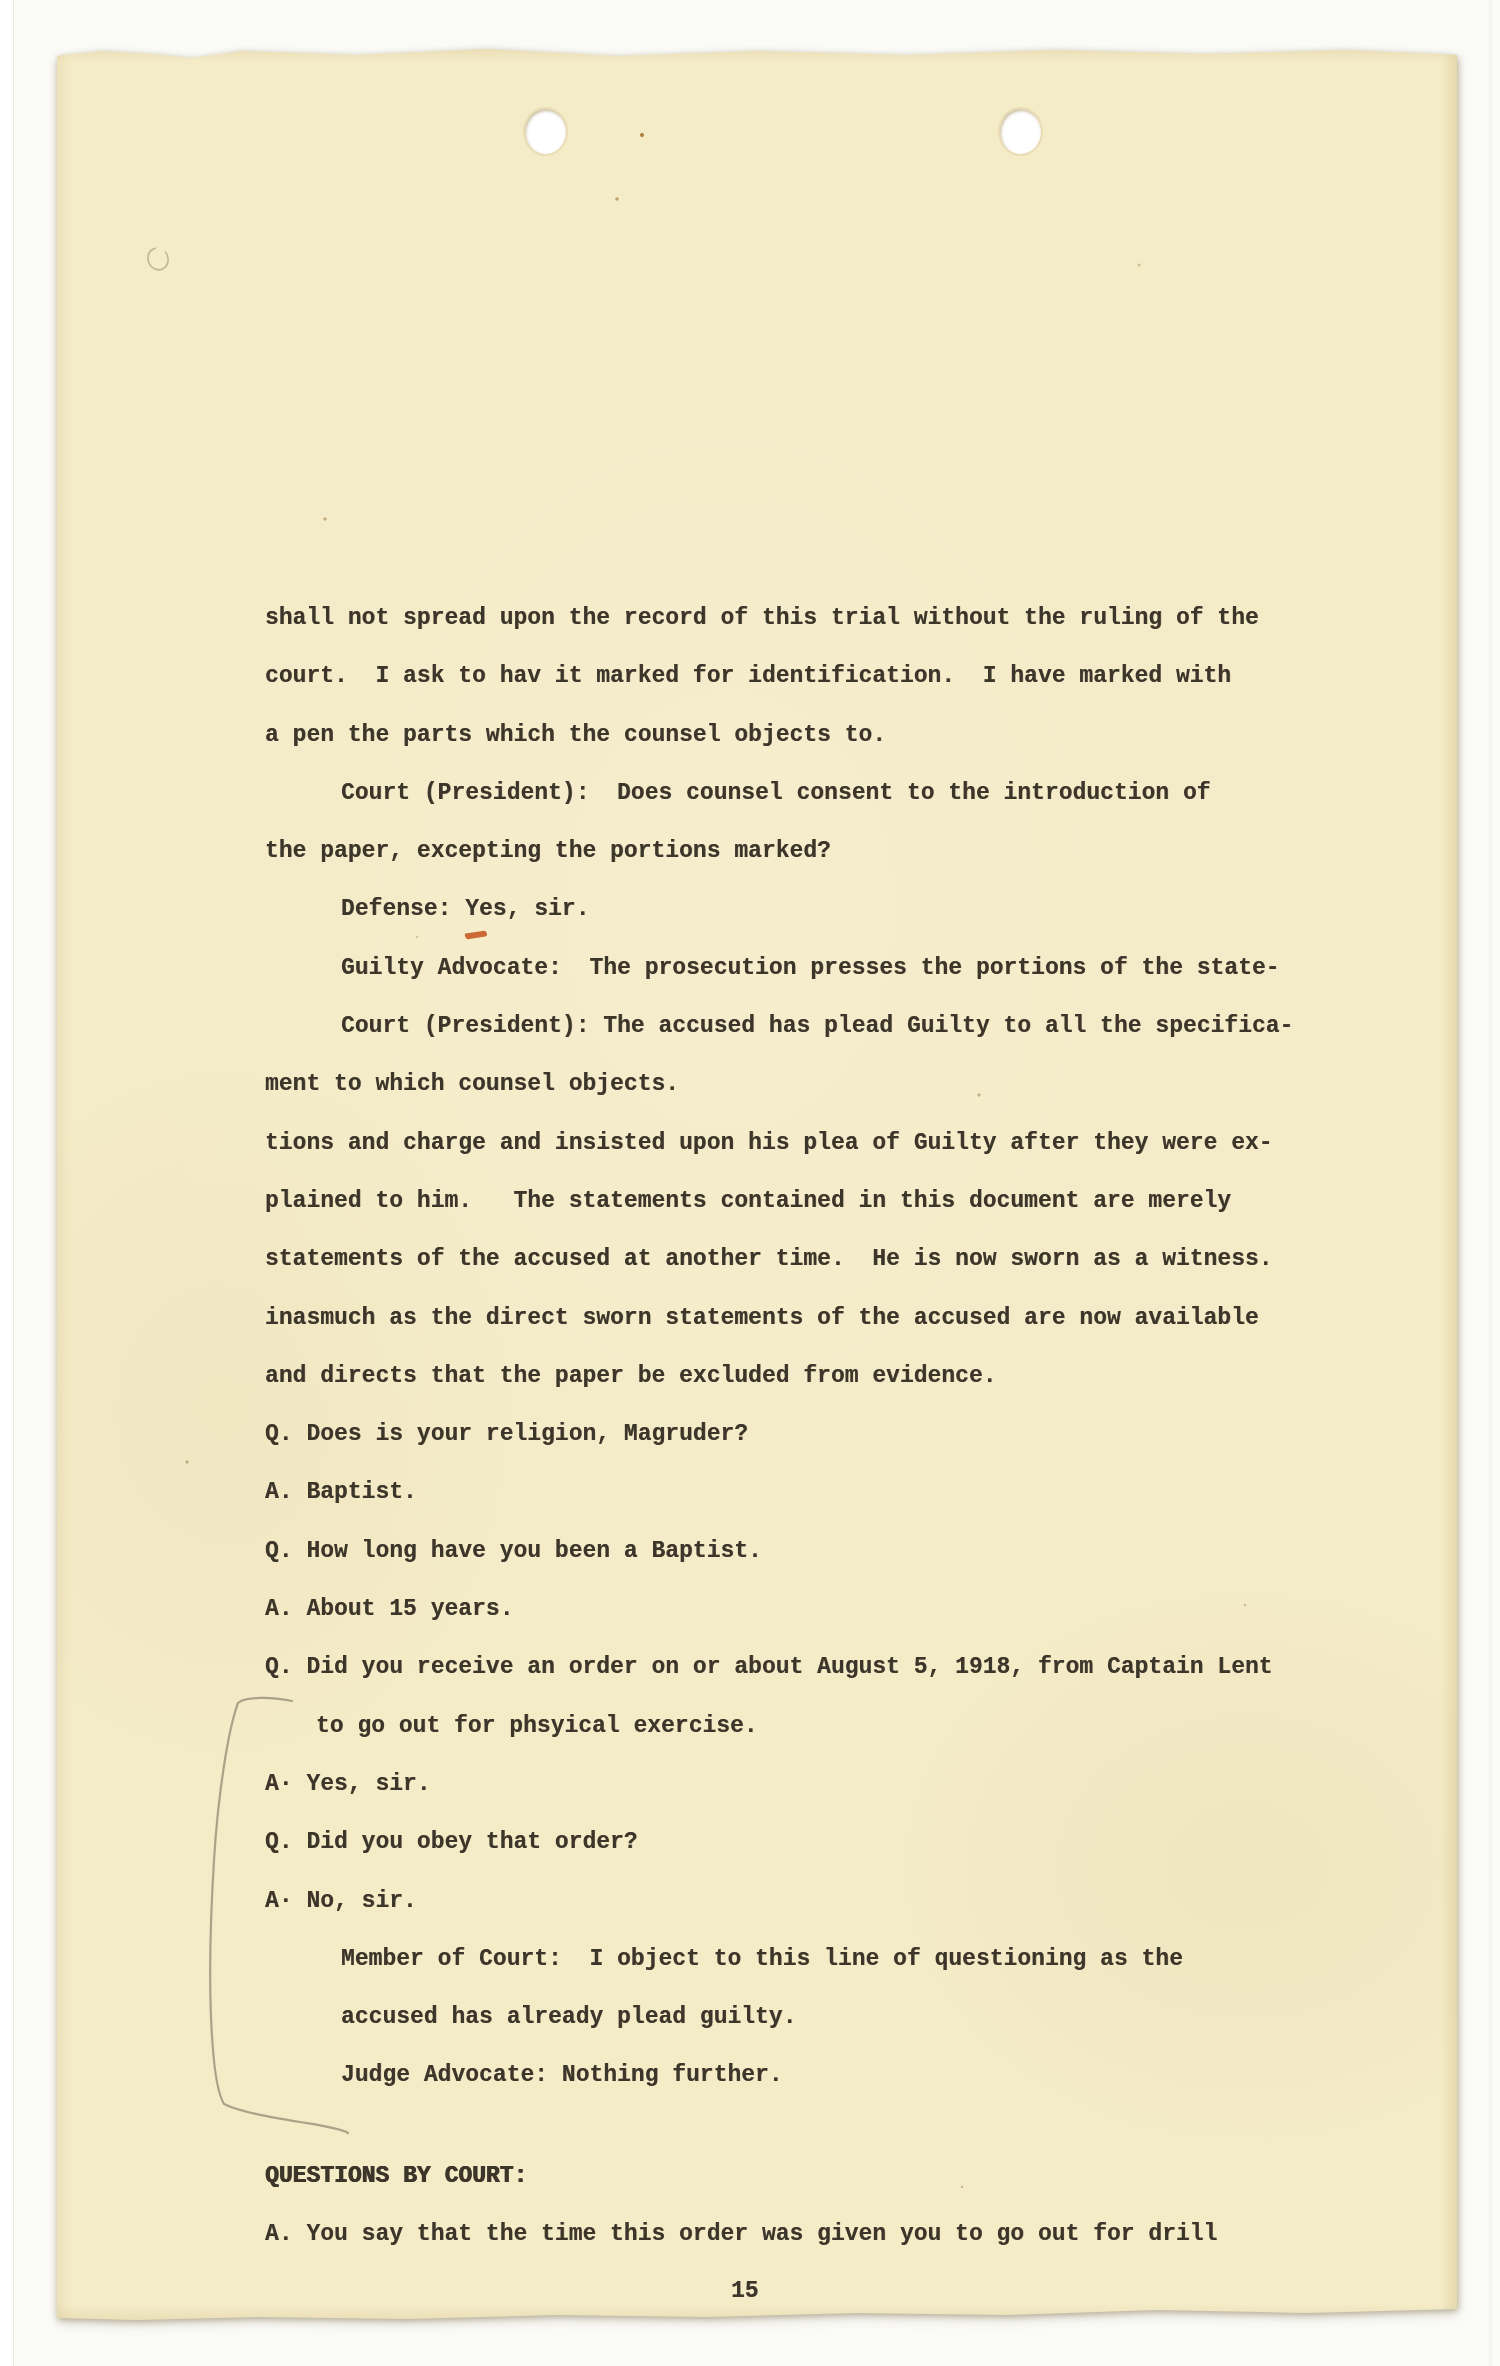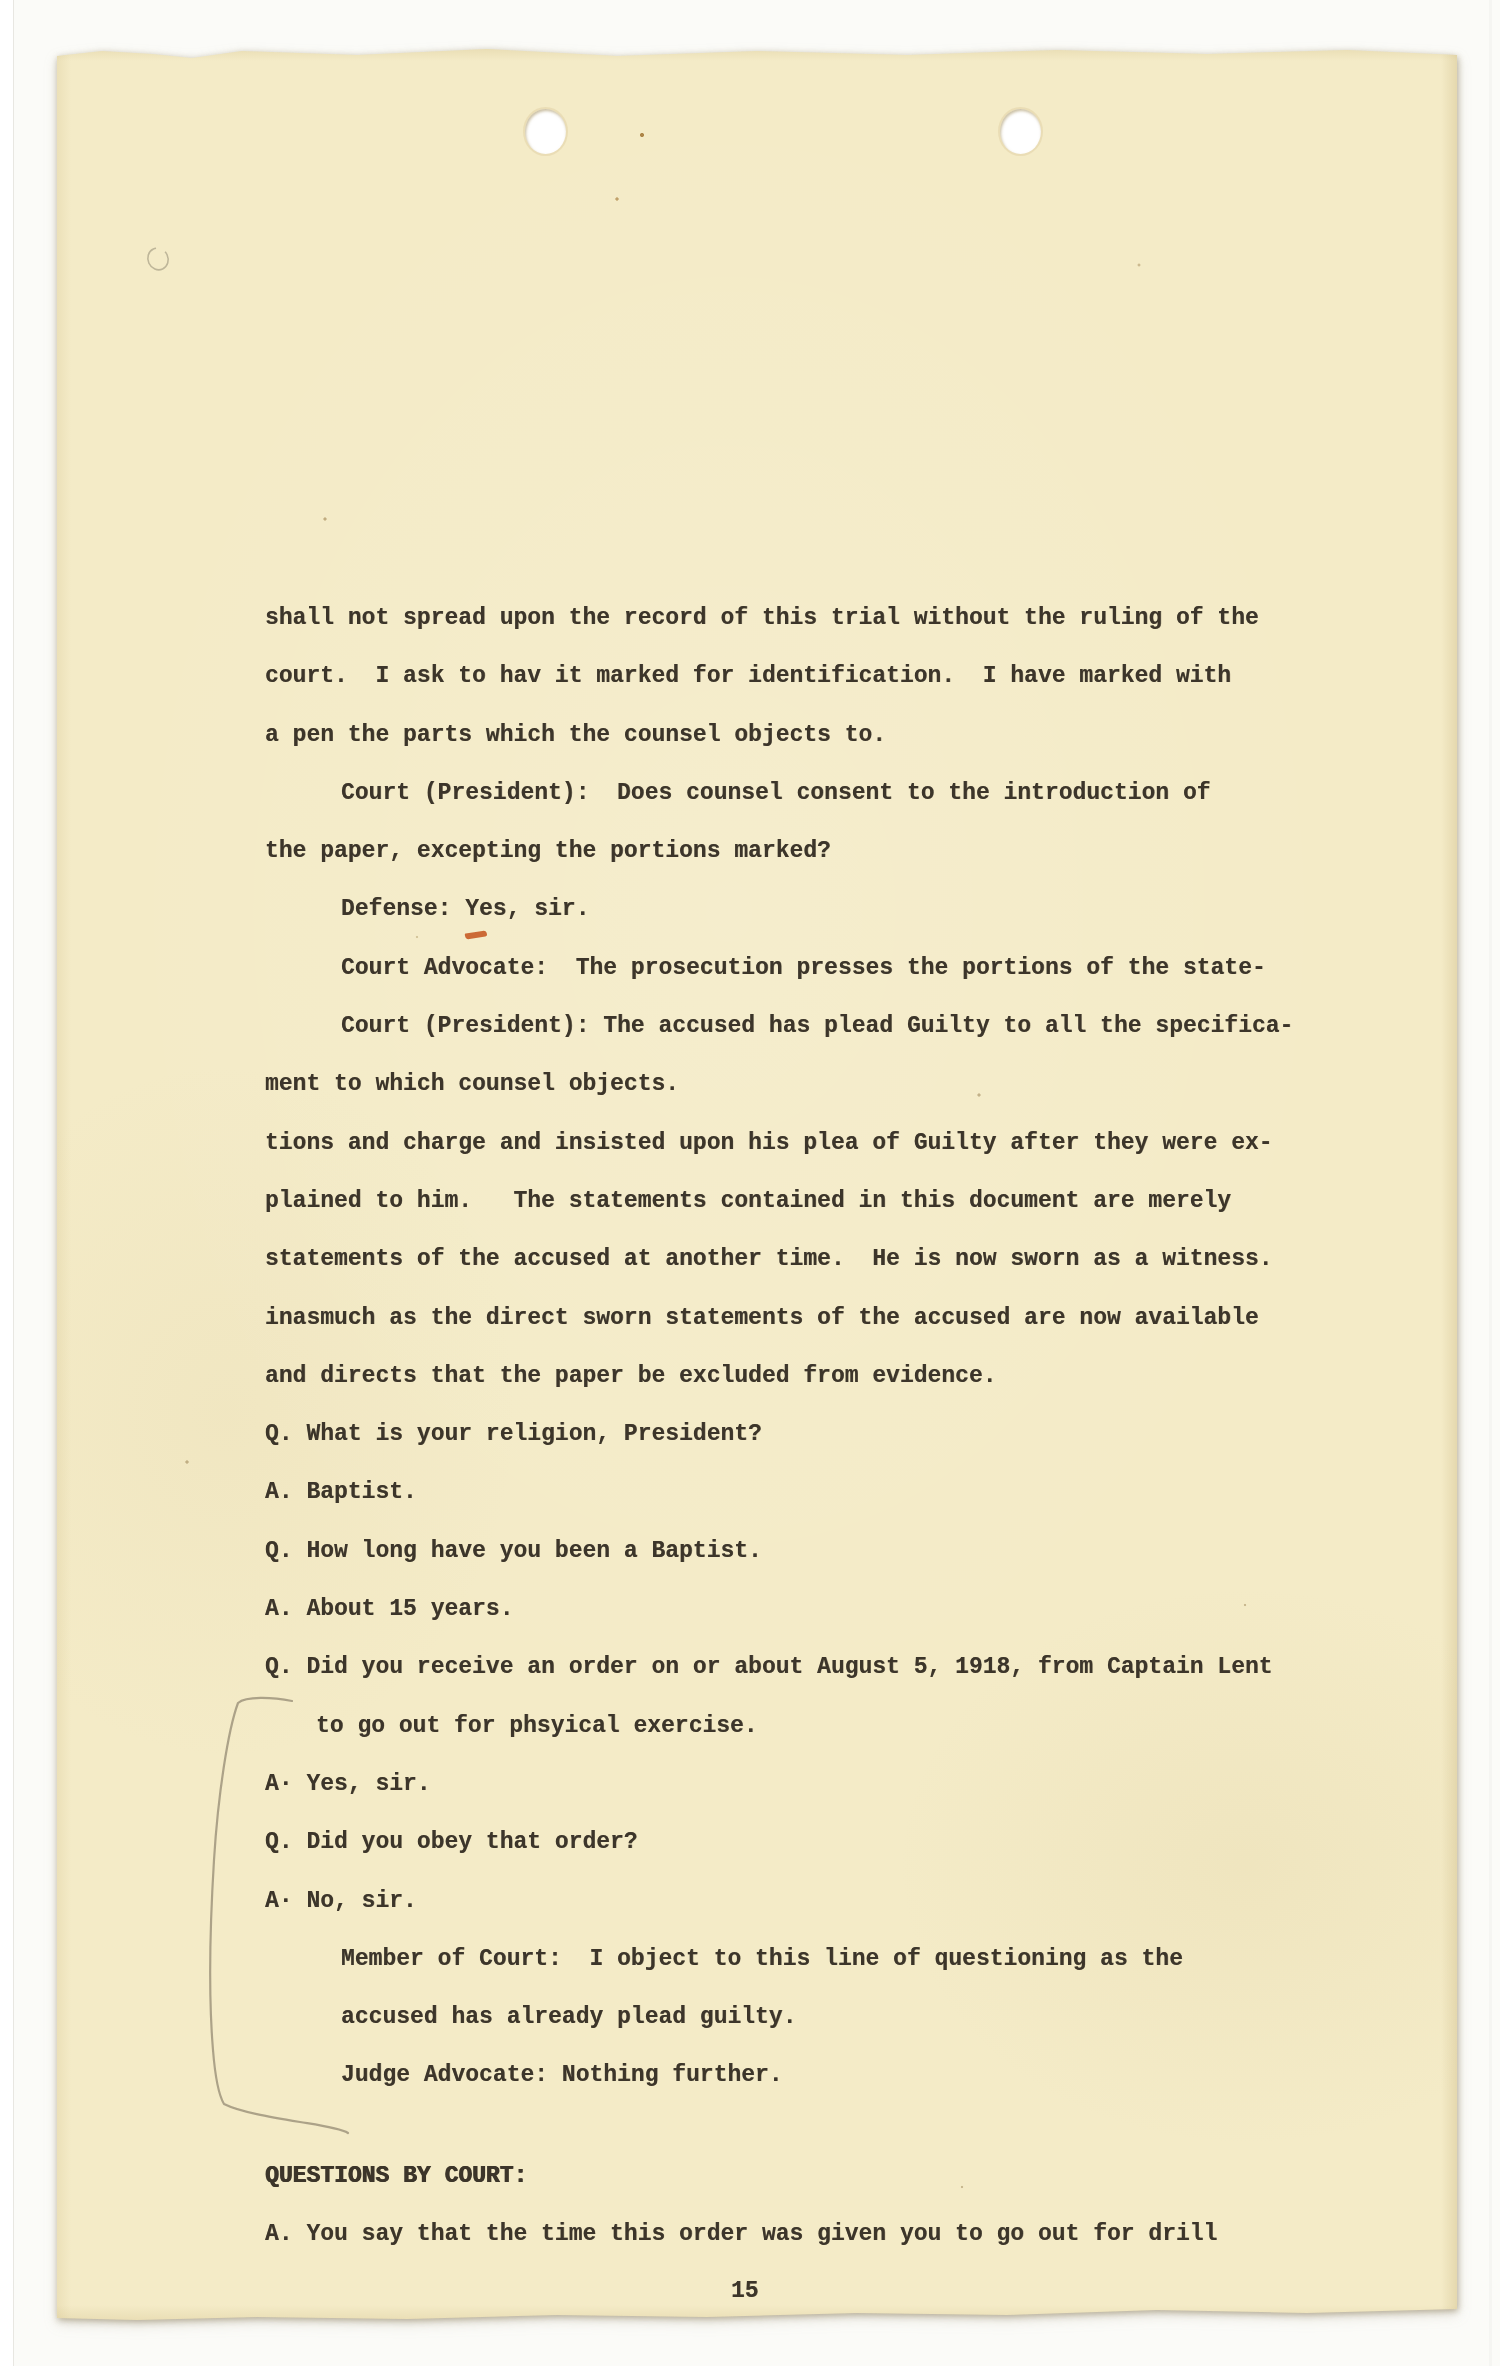--- a/index.html
+++ b/index.html
@@ -118,29 +118,29 @@
       <ellipse cx="101" cy="212" rx="10" ry="11" fill="none" stroke="#aca489" stroke-width="1.6" stroke-dasharray="52 10" opacity="0.75" transform="rotate(-25 101 212)"></ellipse>
     </svg>
 
     <div id="text-block">
         <div class="line indent-0">shall not spread upon the record of this trial without the ruling of the</div>
         <div class="line indent-0">court.  I ask to hav it marked for identification.  I have marked with</div>
         <div class="line indent-0">a pen the parts which the counsel objects to.</div>
         <div class="line indent-1">Court (President):  Does counsel consent to the introduction of</div>
         <div class="line indent-0">the paper, excepting the portions marked?</div>
         <div class="line indent-1"><span>Defense: </span><span class="red-mark">Yes</span><span>, sir.</span></div>
-        <div class="line indent-1">Court Advocate:  The prosecution presses the portions of the state-</div>
+        <div class="line indent-1">Guilty Advocate:  The prosecution presses the portions of the state-</div>
         <div class="line indent-1">Court (President): The accused has plead Guilty to all the specifica-</div>
         <div class="line indent-0">ment to which counsel objects.</div>
         <div class="line indent-0">tions and charge and insisted upon his plea of Guilty after they were ex-</div>
         <div class="line indent-0">plained to him.   The statements contained in this document are merely</div>
         <div class="line indent-0">statements of the accused at another time.  He is now sworn as a witness.</div>
         <div class="line indent-0">inasmuch as the direct sworn statements of the accused are now available</div>
         <div class="line indent-0">and directs that the paper be excluded from evidence.</div>
-        <div class="line indent-0">Q. What is your religion, President?</div>
+        <div class="line indent-0">Q. Does is your religion, Magruder?</div>
         <div class="line indent-0">A. Baptist.</div>
         <div class="line indent-0">Q. How long have you been a Baptist.</div>
         <div class="line indent-0">A. About 15 years.</div>
         <div class="line indent-0">Q. Did you receive an order on or about August 5, 1918, from Captain Lent</div>
         <div class="line indent-2">to go out for phsyical exercise.</div>
         <div class="line indent-0">A· Yes, sir.</div>
         <div class="line indent-0">Q. Did you obey that order?</div>
         <div class="line indent-0">A· No, sir.</div>
         <div class="line indent-1">Member of Court:  I object to this line of questioning as the</div>
         <div class="line indent-1">accused has already plead guilty.</div>

